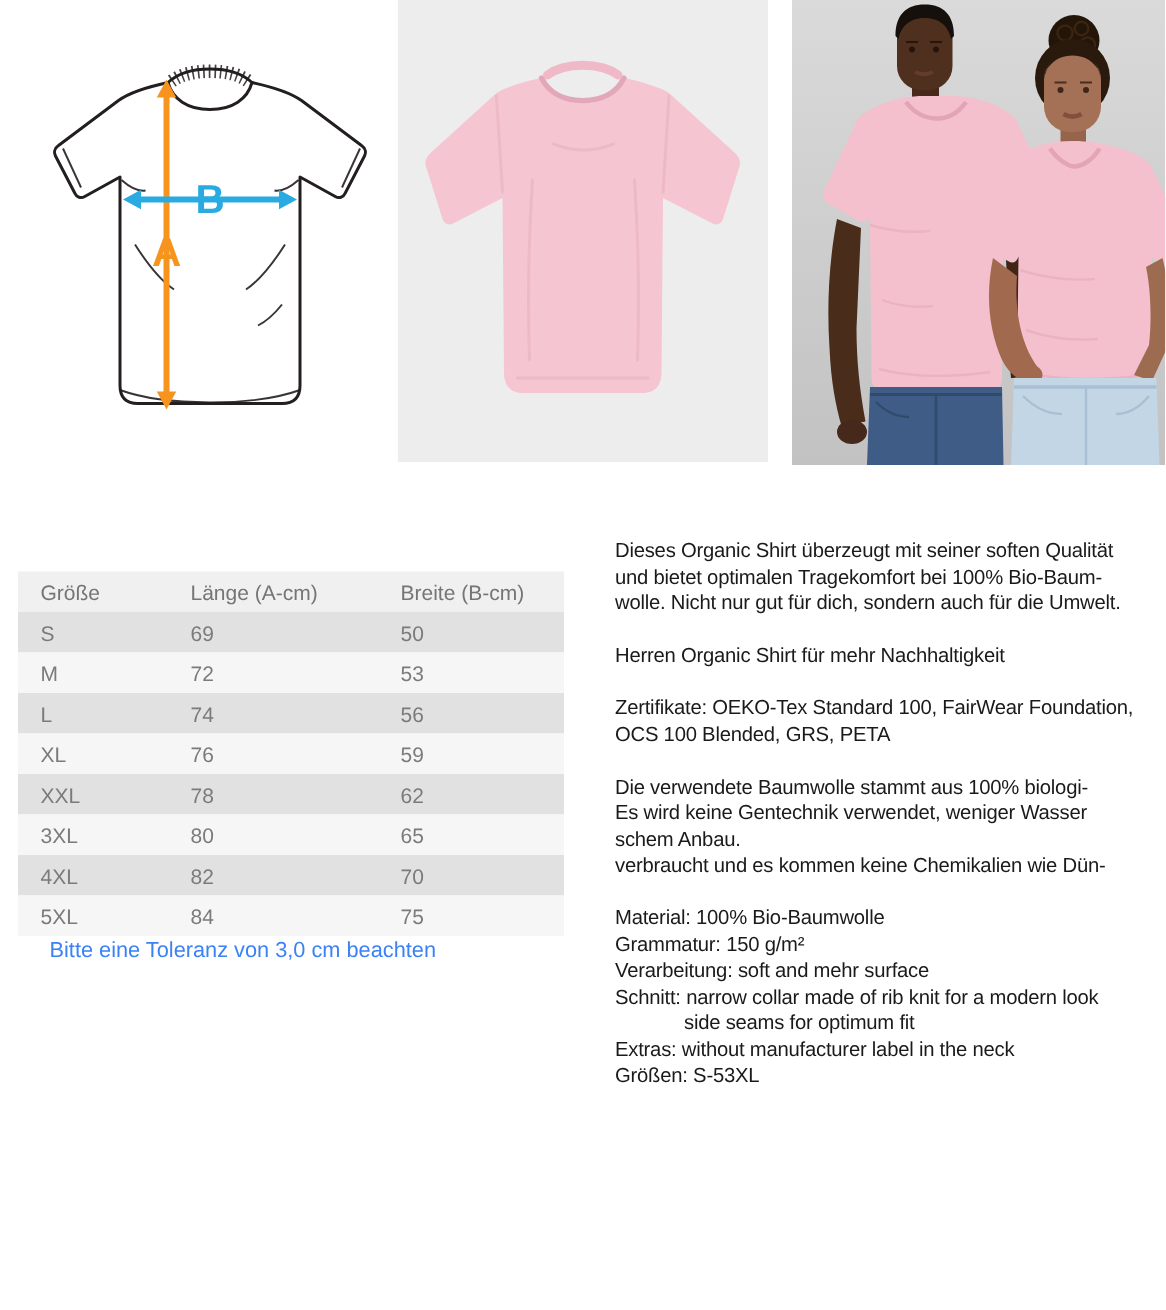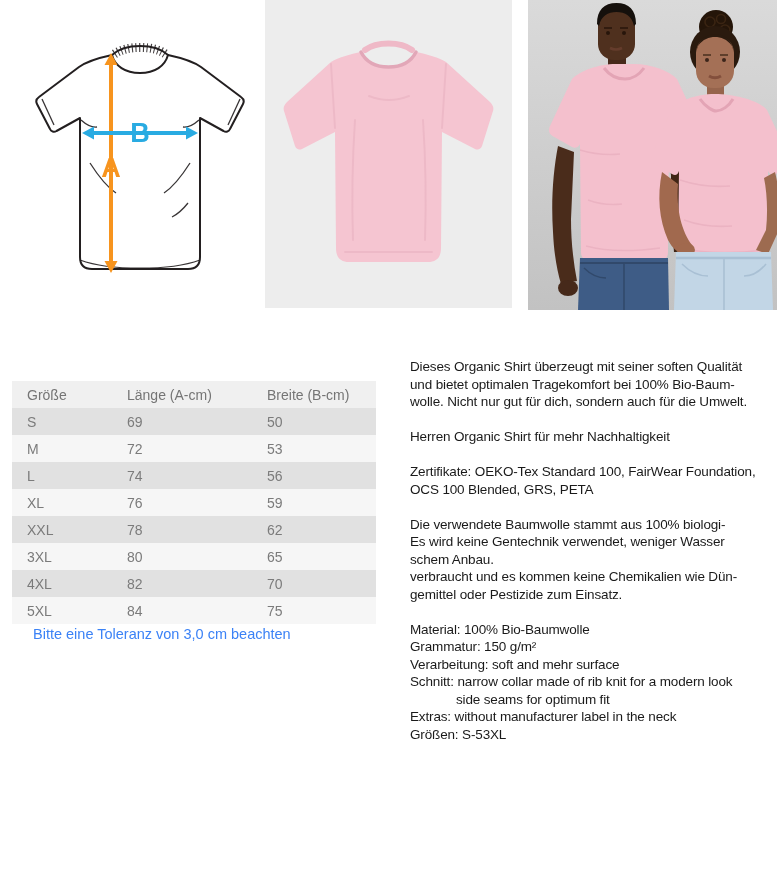--- a/index.html
+++ b/index.html
@@ -297,21 +297,20 @@
       <div class="desc-line">&nbsp;</div>
       <div class="desc-line">Herren Organic Shirt für mehr Nachhaltigkeit</div>
       <div class="desc-line">&nbsp;</div>
       <div class="desc-line">Zertifikate: OEKO-Tex Standard 100, FairWear Foundation,</div>
       <div class="desc-line">OCS 100 Blended, GRS, PETA</div>
       <div class="desc-line">&nbsp;</div>
       <div class="desc-line">Die verwendete Baumwolle stammt aus 100% biologi-</div>
       <div class="desc-line">Es wird keine Gentechnik verwendet, weniger Wasser</div>
       <div class="desc-line">schem Anbau.</div>
       <div class="desc-line">verbraucht und es kommen keine Chemikalien wie Dün-</div>
-      <div class="desc-line">gemittel oder Pestizide zum Einsatz.</div>
       <div class="desc-line">&nbsp;</div>
       <div class="desc-line">Material: 100% Bio-Baumwolle</div>
       <div class="desc-line">Grammatur: 150 g/m²</div>
       <div class="desc-line">Verarbeitung: soft and mehr surface</div>
       <div class="desc-line">Schnitt: narrow collar made of rib knit for a modern look</div>
       <div class="desc-line indent">side seams for optimum fit</div>
       <div class="desc-line">Extras: without manufacturer label in the neck</div>
       <div class="desc-line">Größen: S-53XL</div>
     </div>
 

